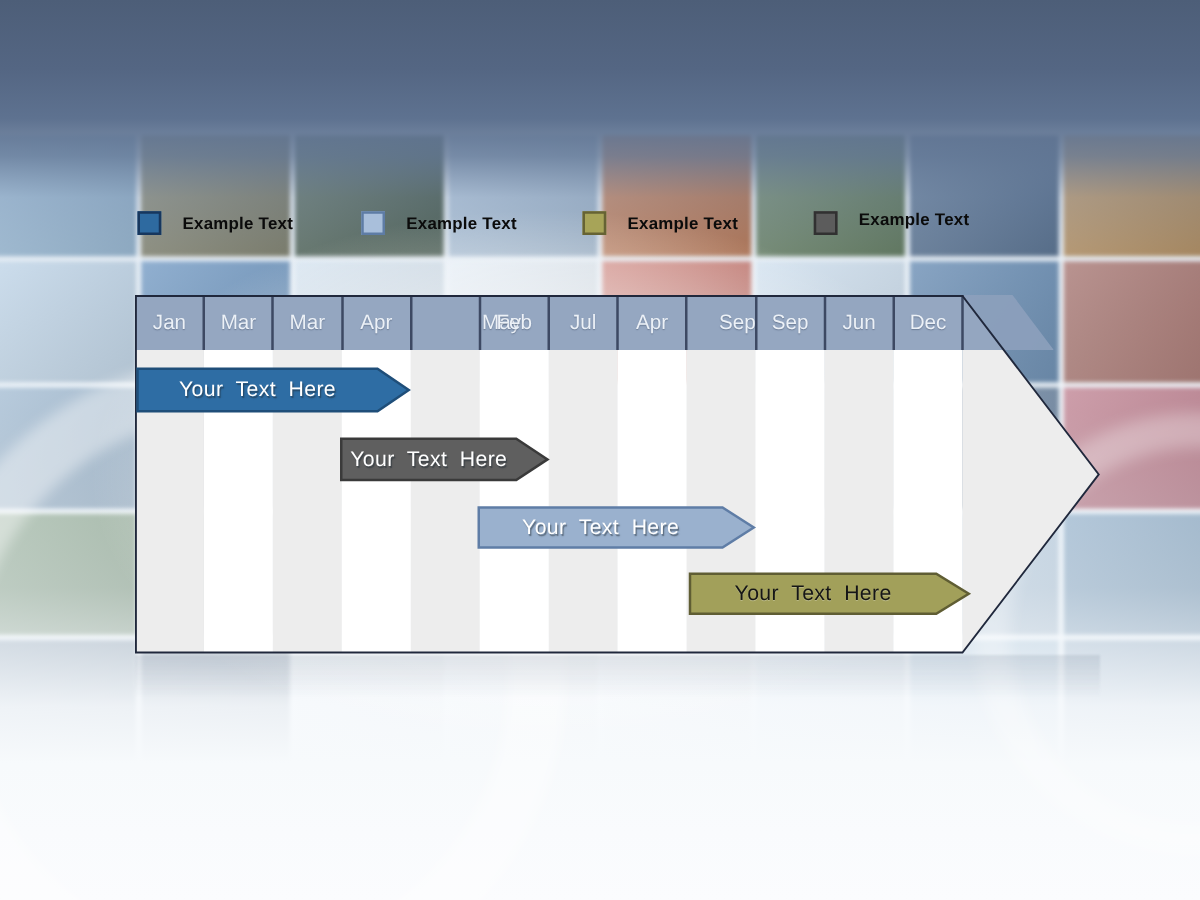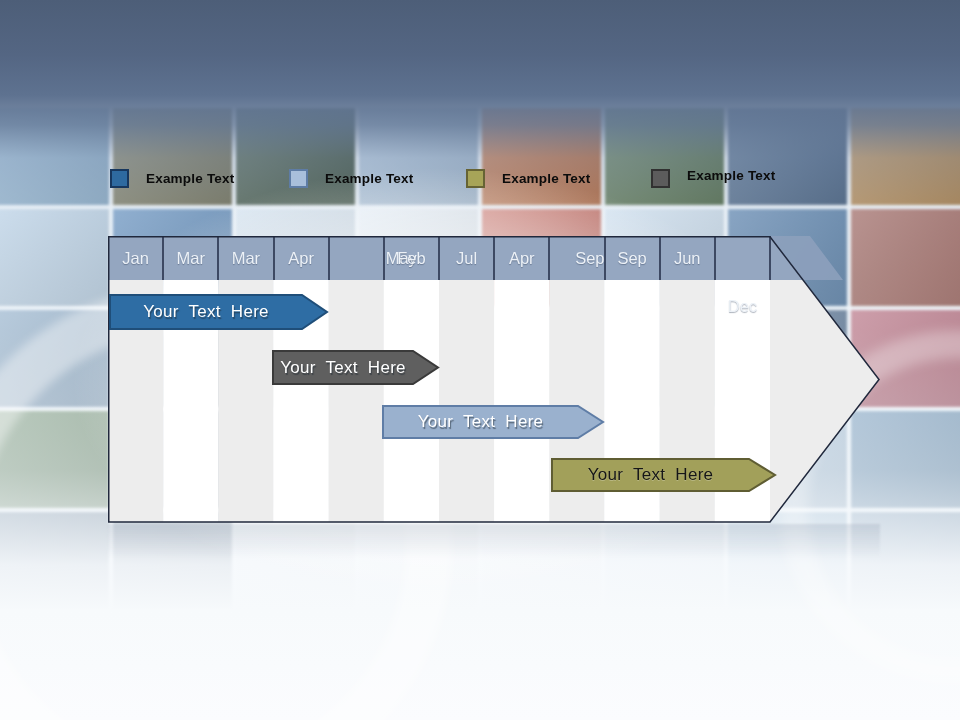--- a/index.html
+++ b/index.html
@@ -205,21 +205,21 @@
         <div class="month-cell" style="left: 55.1667px; width: 55.1667px;">Mar</div>
         <div class="month-cell" style="left: 110.333px; width: 55.1667px;">Mar</div>
         <div class="month-cell" style="left: 165.5px; width: 55.1667px;">Apr</div>
         <div class="month-cell" style="left: 220.667px; width: 55.1667px; padding-left: 45px;">May</div>
         <div class="month-cell" style="left: 275.833px; width: 55.1667px;">Feb</div>
         <div class="month-cell" style="left: 331px; width: 55.1667px;">Jul</div>
         <div class="month-cell" style="left: 386.167px; width: 55.1667px;">Apr</div>
         <div class="month-cell" style="left: 441.333px; width: 55.1667px; text-align: right;">Sep</div>
         <div class="month-cell" style="left: 496.5px; width: 55.1667px;">Sep</div>
         <div class="month-cell" style="left: 551.667px; width: 55.1667px;">Jun</div>
-        <div class="month-cell" style="left: 606.833px; width: 55.1667px; margin-top: 48px;">Dec</div>
+        <div class="month-cell" style="left: 606.833px; width: 55.1667px;">Dec</div>
       </div>
     <div class="bars">
   <div class="bar" style="left: 2px; top: 59px; width: 192px; height: 34px;">
     <svg width="221" height="38" viewBox="0 0 221 38">
             <path d="M2,2 H194 L219,19 L194,36 H2 Z" fill="#2E6DA4" stroke="#1F4E79" stroke-width="2" stroke-linejoin="miter"></path>
           </svg>
     <span class="bar-label lite">Your Text Here</span>
   </div>
 
   <div class="bar" style="left: 165px; top: 115px; width: 140px; height: 33px;">

